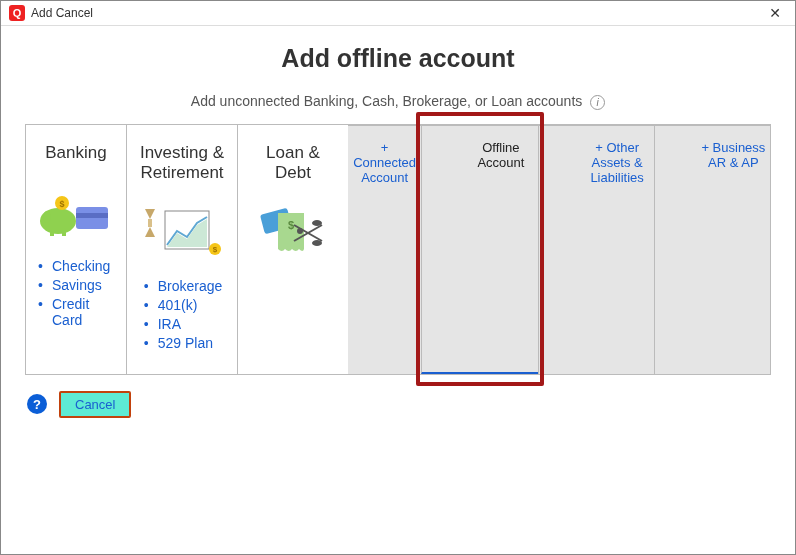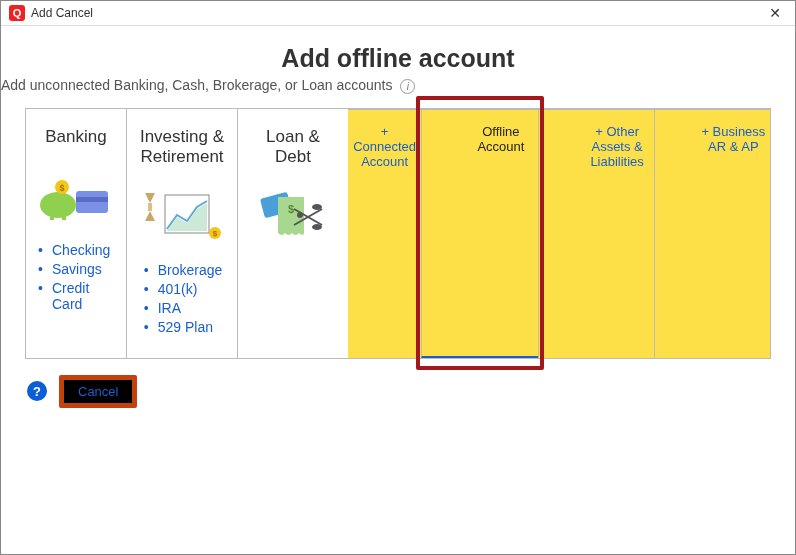--- a/index.html
+++ b/index.html
@@ -47,23 +47,24 @@
       color: #333;
     }
     .main-heading {
       text-align: center;
       font-size: 25px;
       font-weight: 700;
       color: #333;
       margin-top: 18px;
     }
     .sub-heading {
+      text-align: center;
       font-size: 14px;
       color: #555;
-      margin-top: 4px;
+      margin-top: 20px;
     }
     .sub-heading .info-icon {
       display: inline-flex;
       width: 15px;
       height: 15px;
       border: 1px solid #999;
       border-radius: 50%;
       font-size: 10px;
       align-items: center;
       justify-content: center;
@@ -126,21 +127,21 @@
       display: flex;
       border-top: 1px solid #bbb;
     }
     .tab {
       flex: 1;
       text-align: center;
       padding: 14px 4px;
       font-size: 13px;
       color: #1a5fd0;
       cursor: pointer;
-      background: #fde047;
+      background: #e5e5e5;
     }
     .tab + .tab {
       border-left: 1px solid #bbb;
       padding-left: 46px;
     }
     .tab.active {
       color: #222;
       border-bottom: 2px solid #1a5fd0;
       position: relative;
     }
@@ -167,22 +168,22 @@
       border-radius: 50%;
       color: #fff;
       font-weight: bold;
       display: flex;
       align-items: center;
       justify-content: center;
       font-size: 13px;
       cursor: pointer;
     }
     .cancel-btn {
-      border: 5px solid #c2410c;
-      background: #000000;
+      border: 2px solid #c2410c;
+      background: #5eead4;
       color: #1a5fd0;
       padding: 4px 14px;
       font-size: 13px;
       cursor: pointer;
       border-radius: 2px;
     }
   </style>
 </head>
 <body>
 

